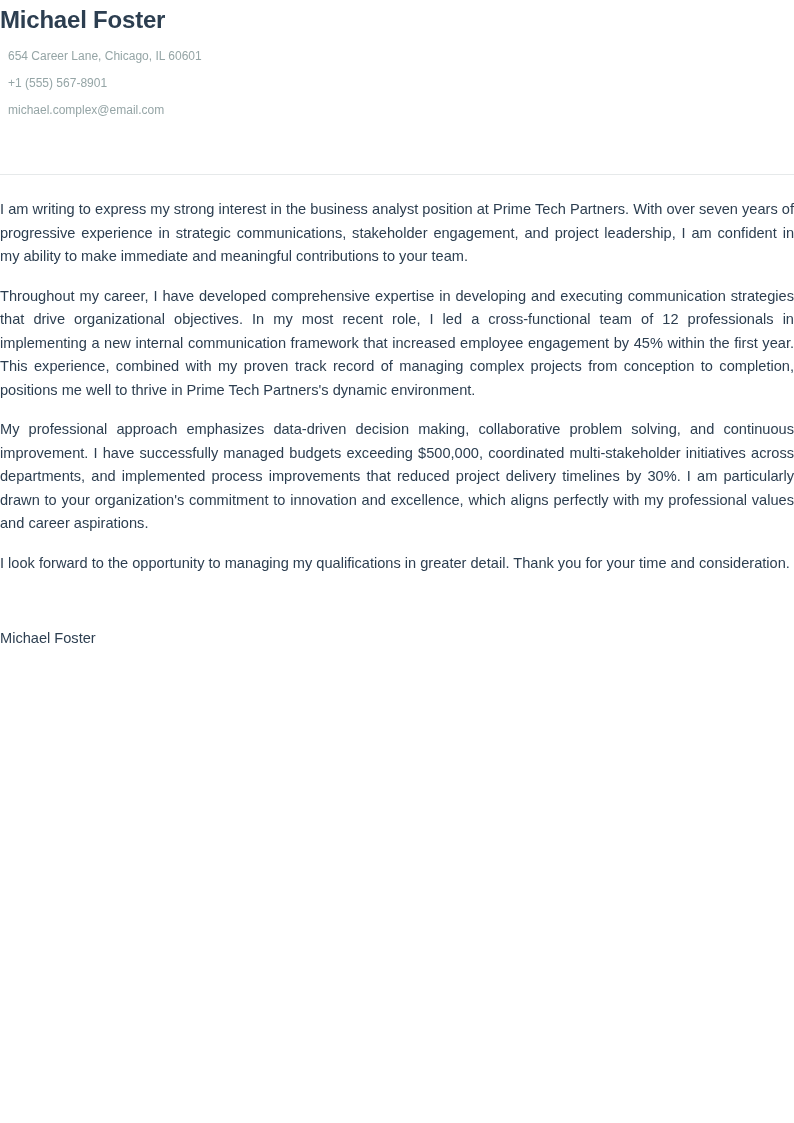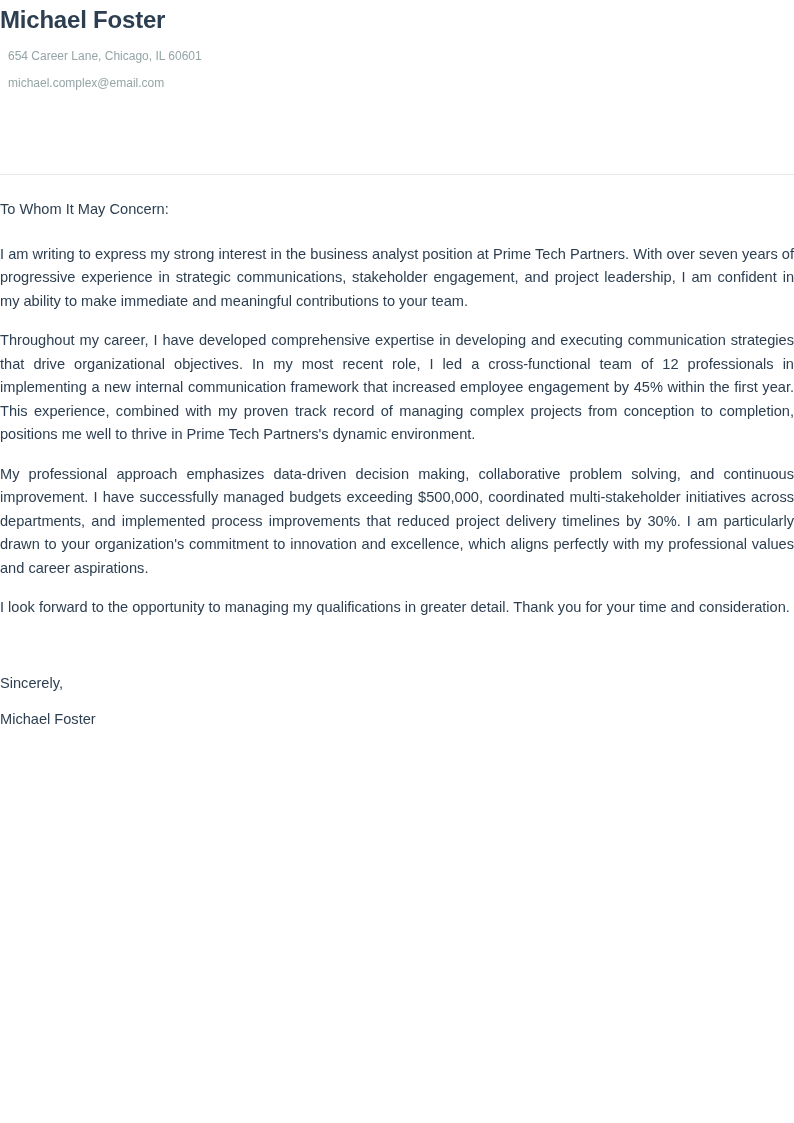--- a/index.html
+++ b/index.html
@@ -78,31 +78,30 @@
     }
   </style>
 </head>
 <body>
 
 <div class="page">
   <div class="header">
     <h1 class="name">Michael Foster</h1>
     <div class="contact">
       <p class="contact-line">654 Career Lane, Chicago, IL 60601</p>
+      <p class="contact-line">+1 (555) 567-8901</p>
       <p class="contact-line">michael.complex@email.com</p>
     </div>
   </div>
 
   <hr class="divider">
 
   <div class="letter">
-    <p class="salutation">To Whom It May Concern:</p>
     <p class="para">I am writing to express my strong interest in the business analyst position at Prime Tech Partners. With over seven years of progressive experience in strategic communications, stakeholder engagement, and project leadership, I am confident in my ability to make immediate and meaningful contributions to your team.</p>
     <p class="para">Throughout my career, I have developed comprehensive expertise in developing and executing communication strategies that drive organizational objectives. In my most recent role, I led a cross-functional team of 12 professionals in implementing a new internal communication framework that increased employee engagement by 45% within the first year. This experience, combined with my proven track record of managing complex projects from conception to completion, positions me well to thrive in Prime Tech Partners's dynamic environment.</p>
     <p class="para">My professional approach emphasizes data-driven decision making, collaborative problem solving, and continuous improvement. I have successfully managed budgets exceeding $500,000, coordinated multi-stakeholder initiatives across departments, and implemented process improvements that reduced project delivery timelines by 30%. I am particularly drawn to your organization's commitment to innovation and excellence, which aligns perfectly with my professional values and career aspirations.</p>
     <p class="para">I look forward to the opportunity to managing my qualifications in greater detail. Thank you for your time and consideration.</p>
 
     <div class="closing-block">
-      <p class="closing">Sincerely,</p>
       <p class="signature">Michael Foster</p>
     </div>
   </div>
 </div>
 
 </body></html>

